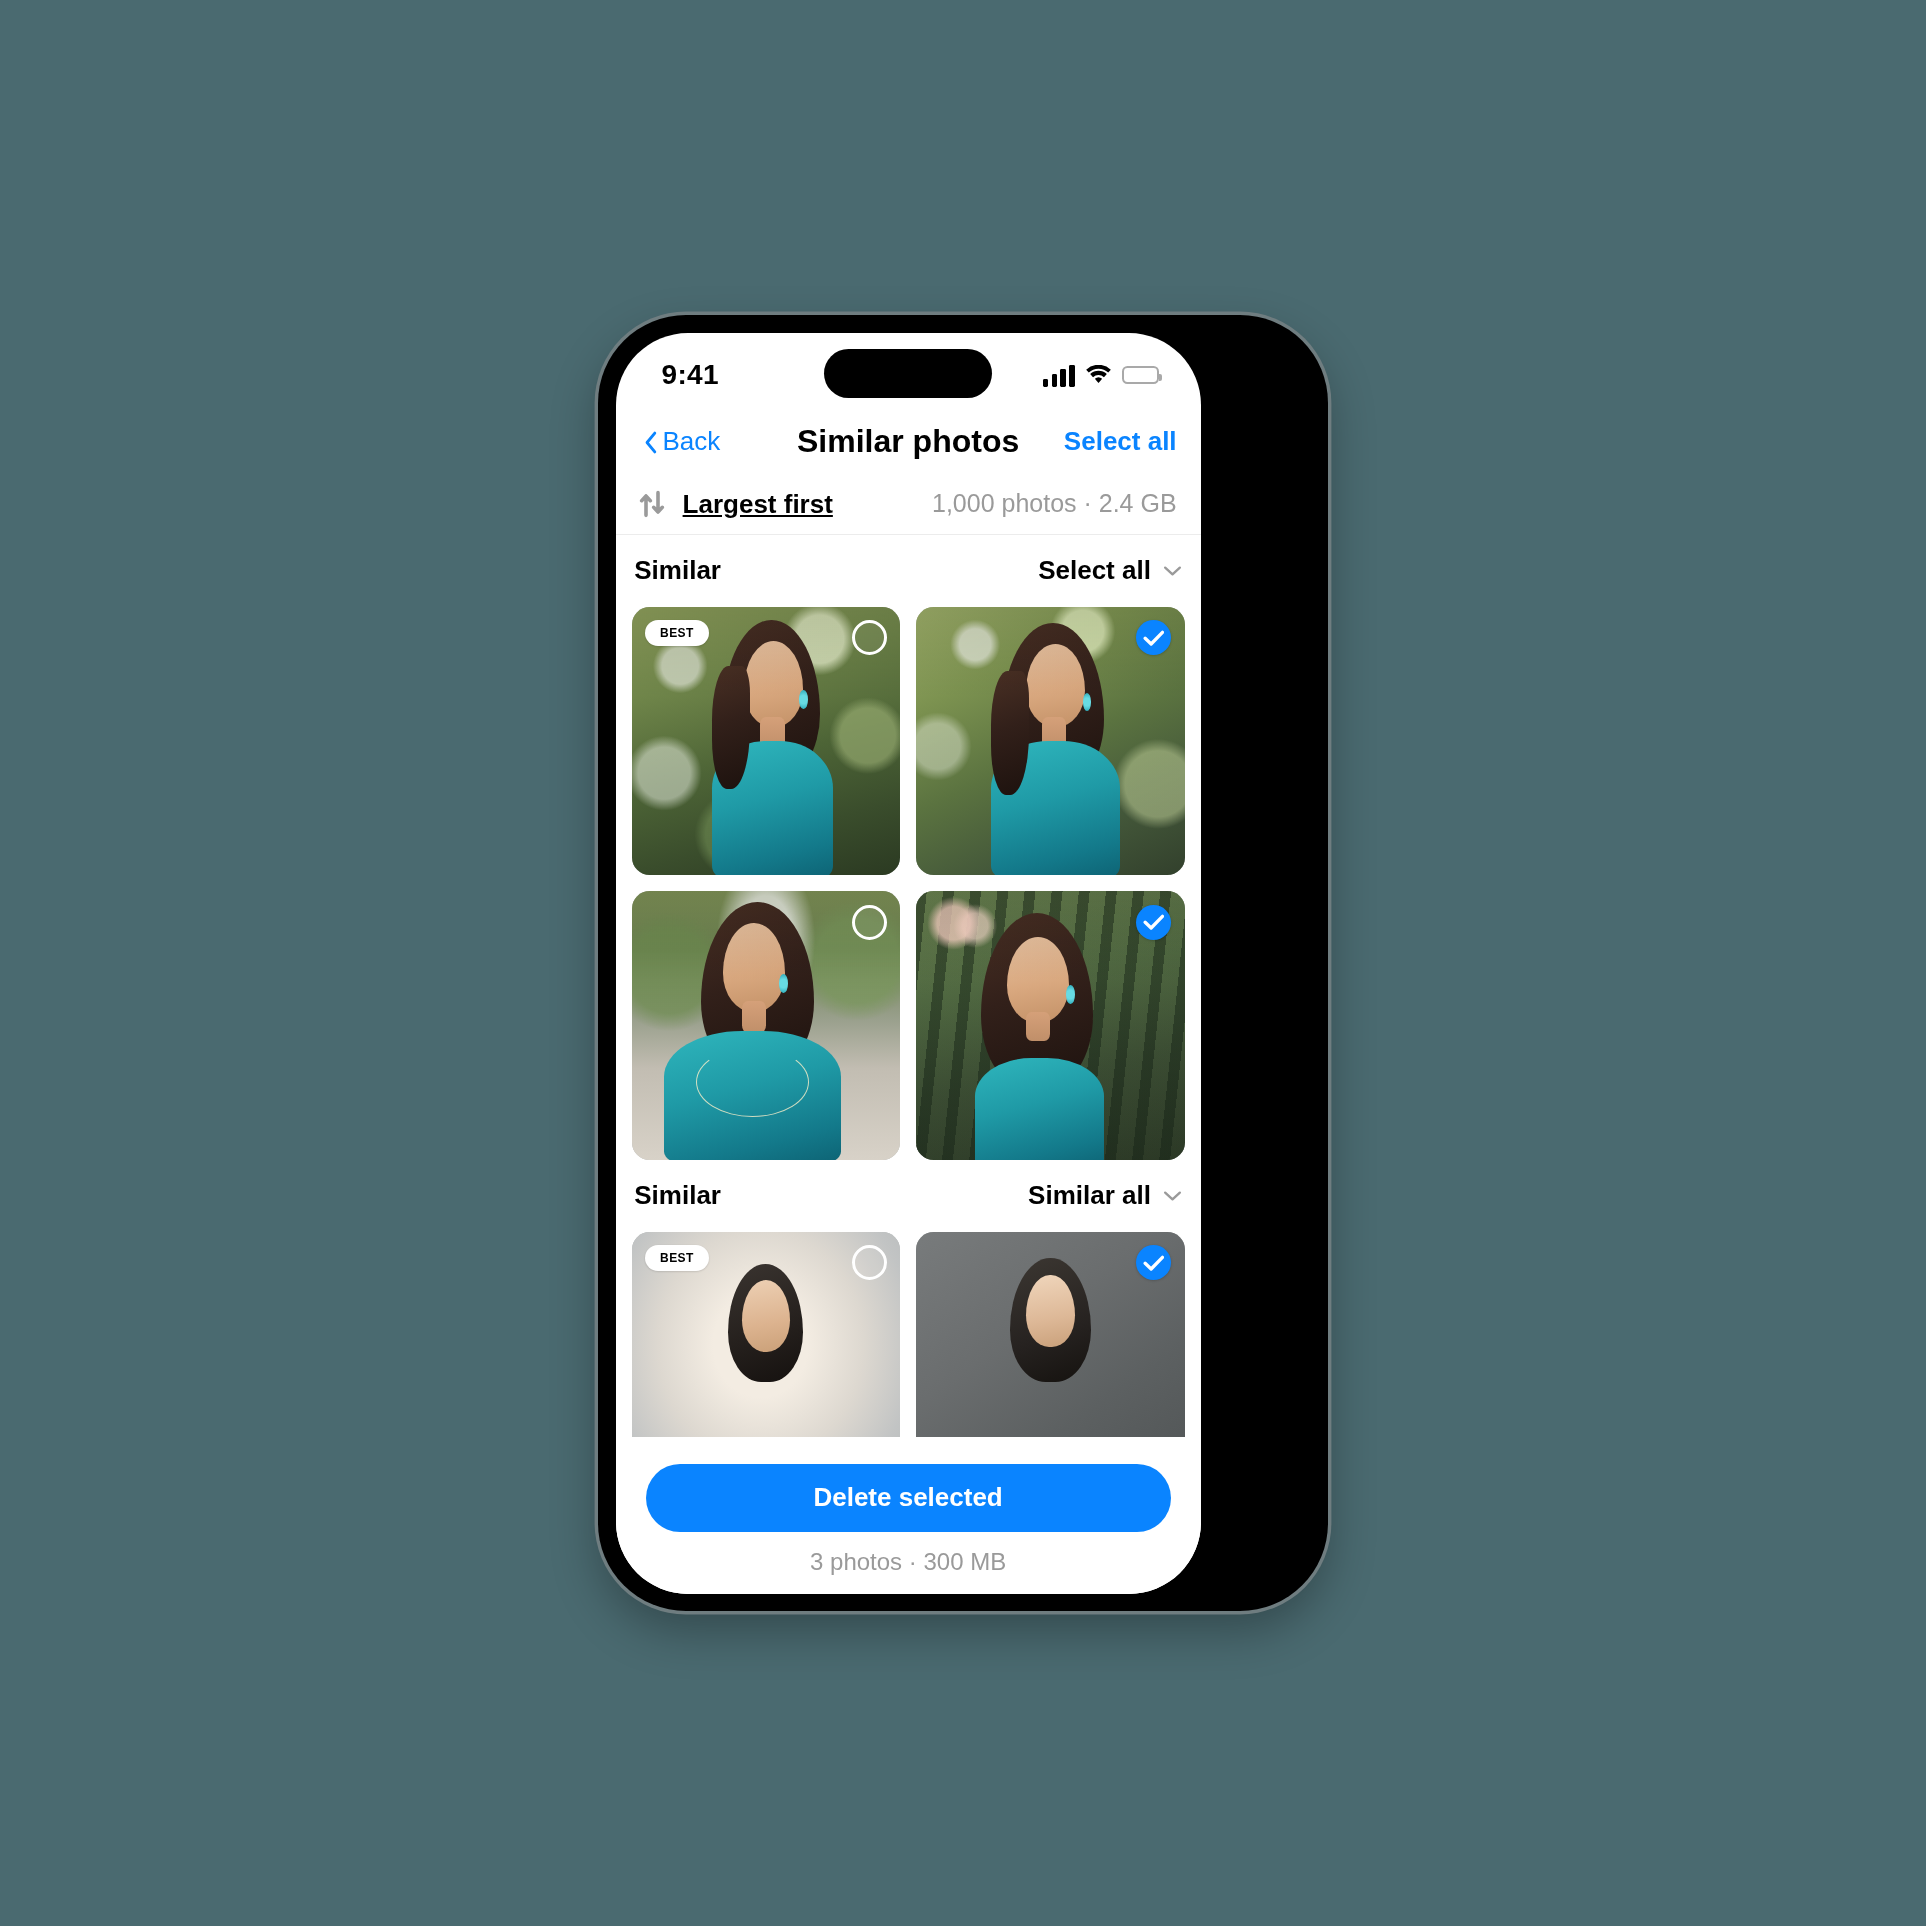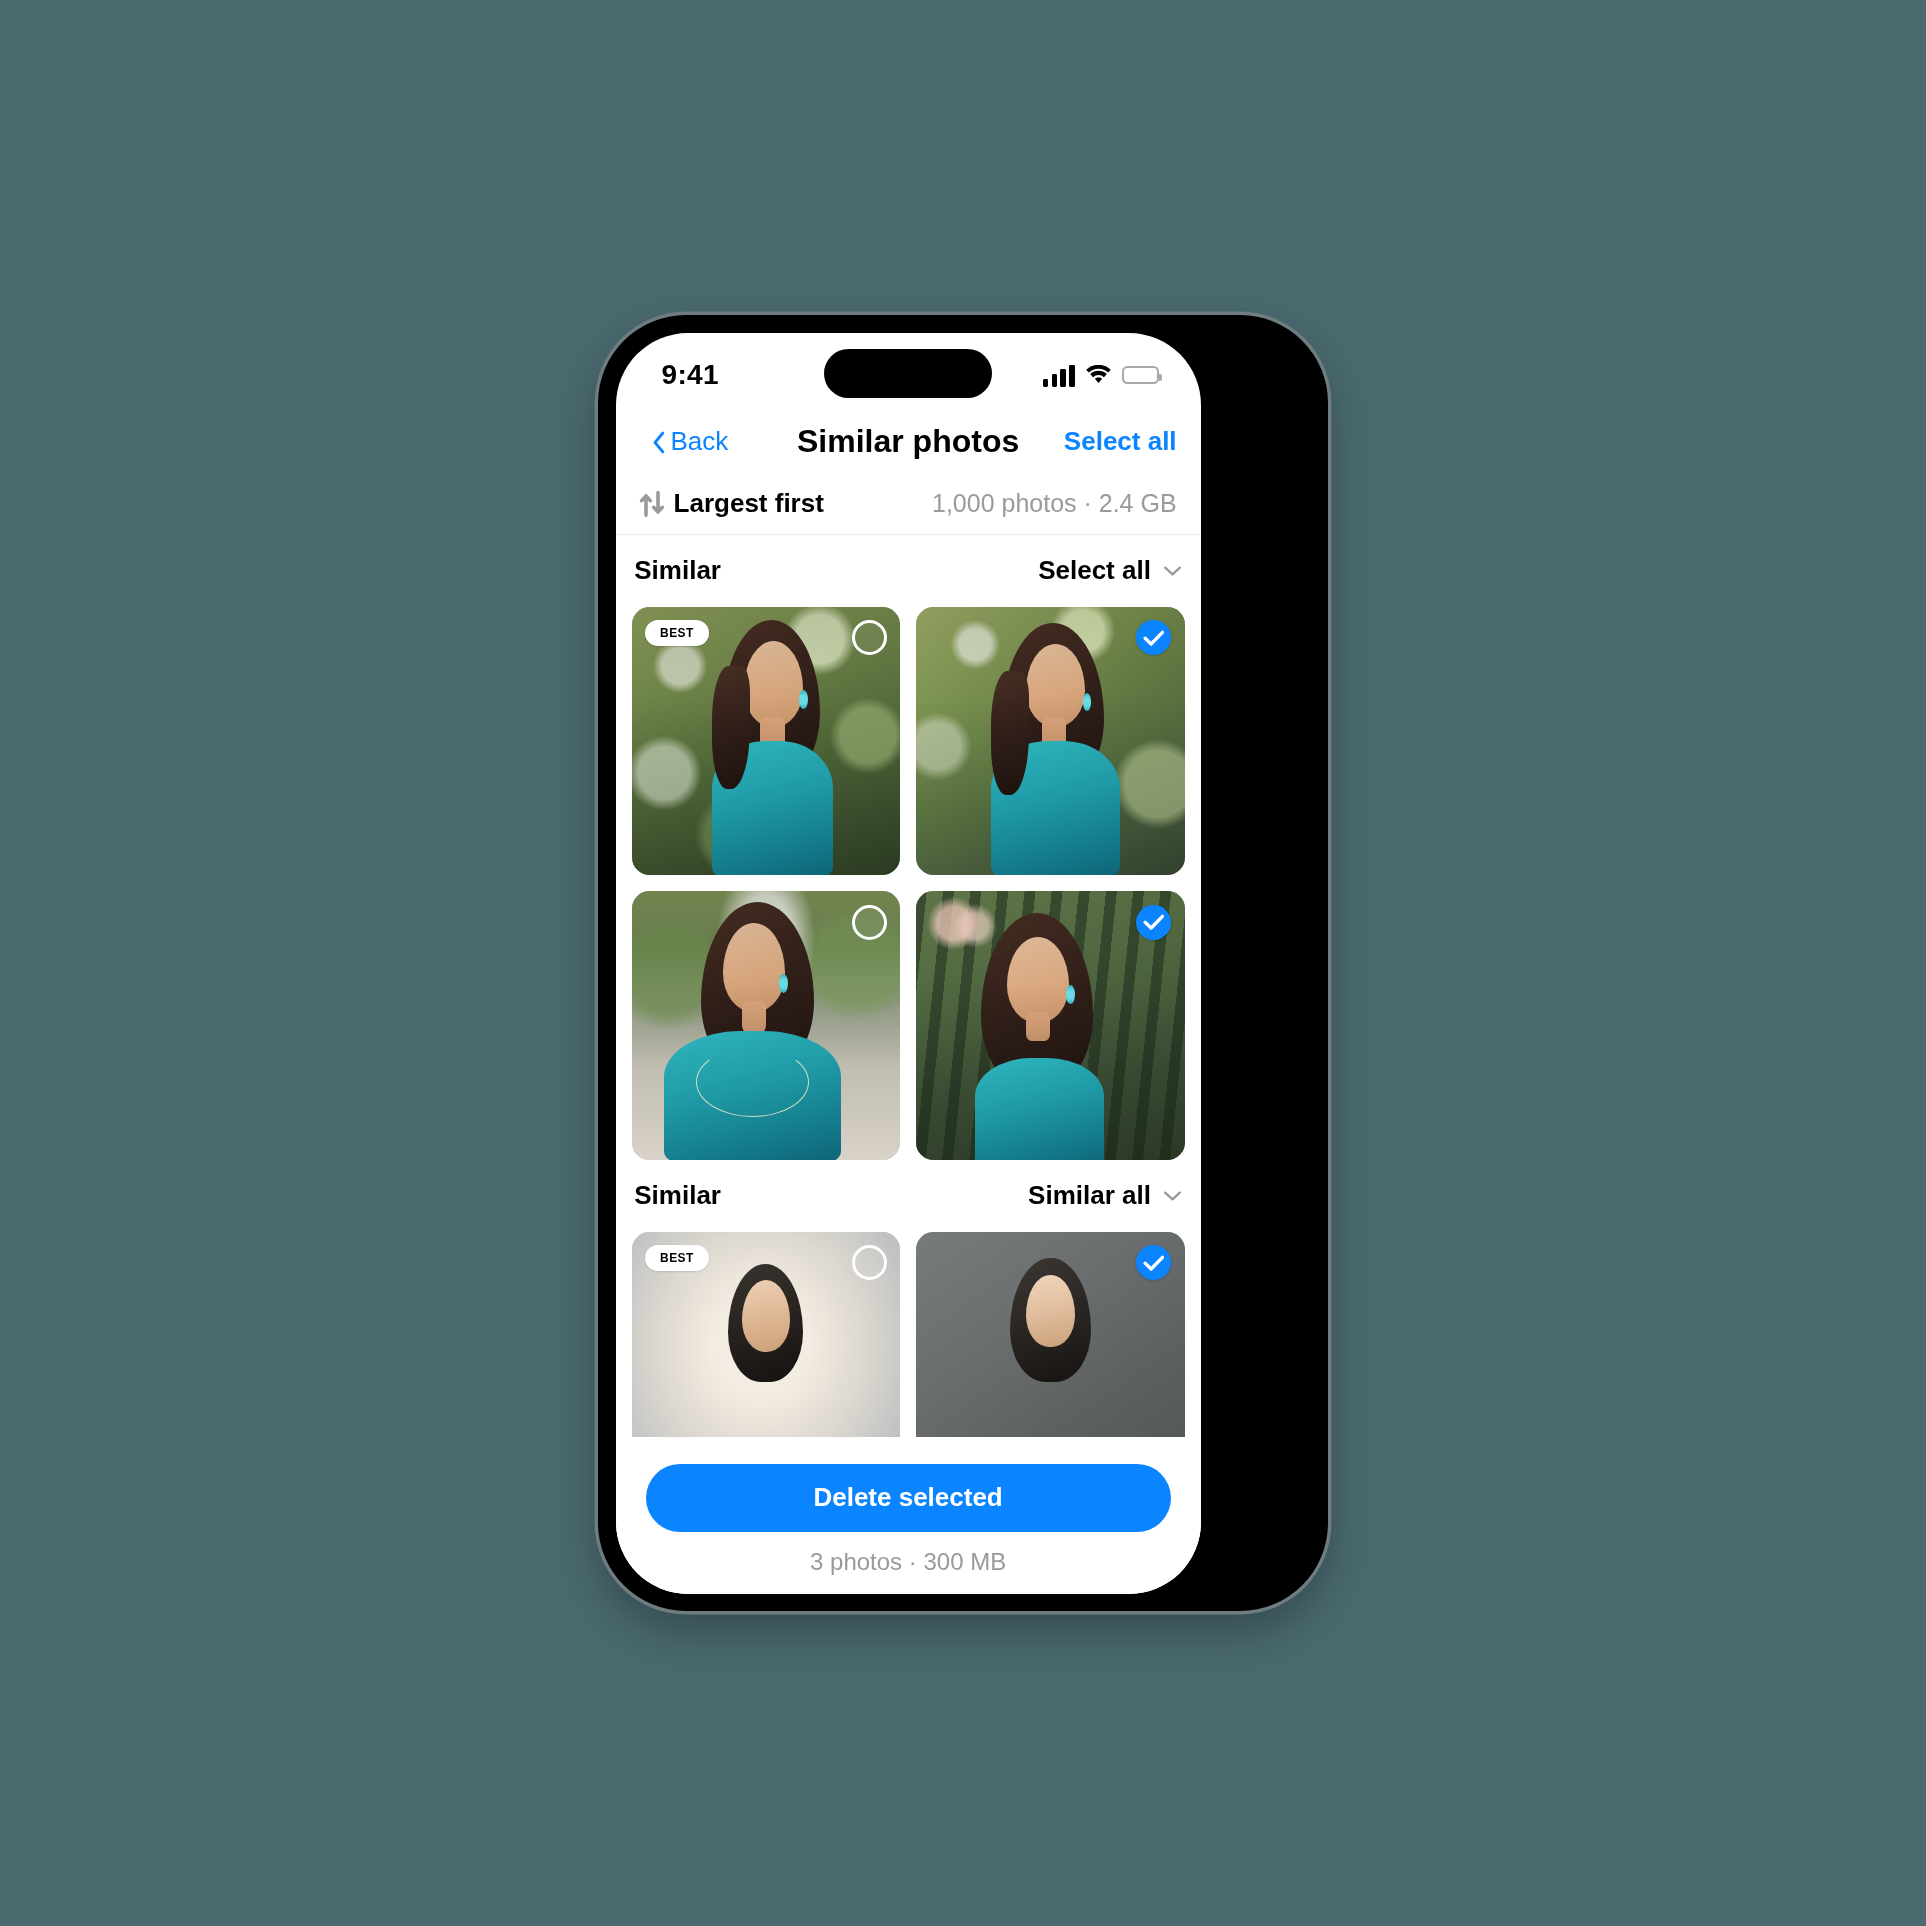--- a/index.html
+++ b/index.html
@@ -102,21 +102,21 @@
     background: #a9a9a9;
     border-radius: 0 2px 2px 0;
   }
   .battery-fill { width: 100%; height: 100%; background: #000; border-radius: 2px; }
 
   
   .nav-bar {
     flex: 0 0 65px;
     display: flex;
     align-items: center;
-    padding: 0 24px 0 36px;
+    padding: 0 24px 0 28px;
     position: relative;
   }
   .nav-back {
     display: flex;
     align-items: center;
     gap: 5.4px;
     color: #0a84ff;
     font-size: 26px;
     font-weight: 400;
     cursor: pointer;
@@ -141,21 +141,21 @@
   }
 
   
   .sort-bar {
     flex: 0 0 61px;
     display: flex;
     align-items: center;
     padding: 0 24px 0 20px;
     border-bottom: 1.4px solid #ececec;
   }
-  .sort-left { display: flex; align-items: center; gap: 6px; cursor: pointer; }
+  .sort-left { display: flex; align-items: flex-end; gap: 15px; cursor: pointer; text-decoration: underline; }
   .sort-icon { width: 32px; height: 32px; }
   .sort-label { font-size: 26px; font-weight: 700; color: #000; }
   .sort-meta {
     margin-left: auto;
     font-size: 25px;
     color: #9a9a9a;
     font-weight: 400;
   }
 
   

